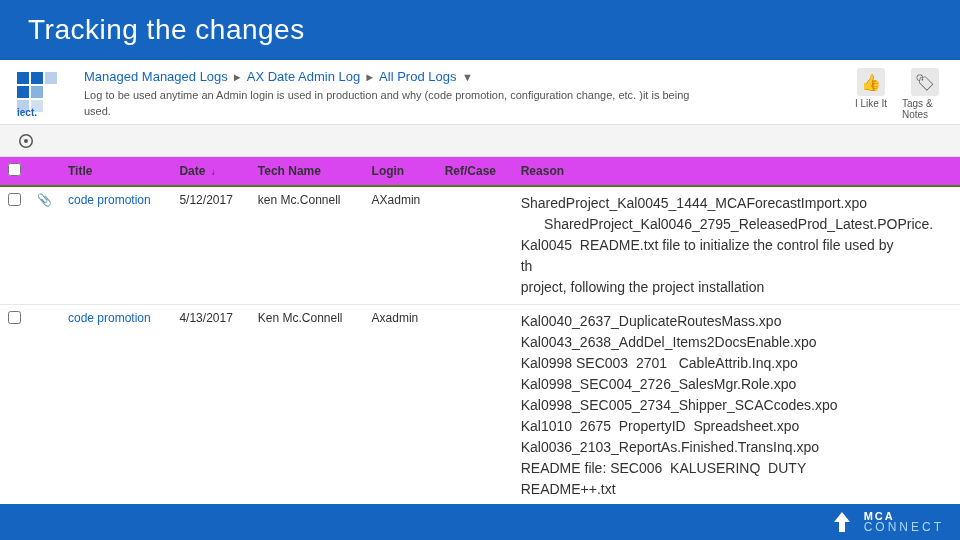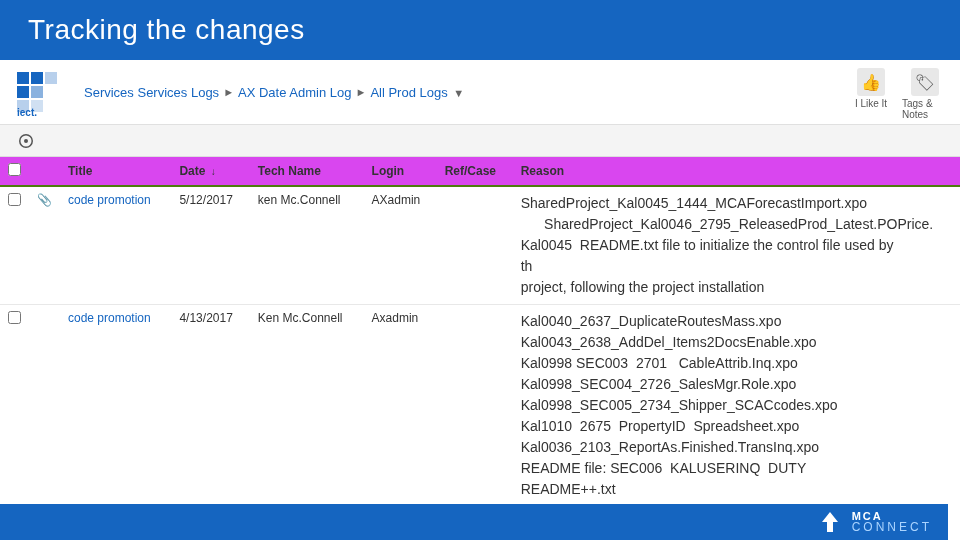--- a/index.html
+++ b/index.html
@@ -202,21 +202,21 @@
     .sort-indicator {
       font-size: 10px;
       margin-left: 2px;
     }
 
     
     .bottom-bar {
       position: absolute;
       bottom: 0;
       left: 0;
-      right: 12px;
+      right: 0;
       height: 36px;
       background: #1565c0;
       display: flex;
       align-items: center;
       justify-content: flex-end;
       padding: 14px 16px;
     }
 
     .mca-logo-area {
       display: flex;
@@ -267,29 +267,30 @@
         <rect x="14" y="14" width="12" height="12" fill="#1565c0" opacity="0.5"></rect>
         <rect x="28" y="0" width="12" height="12" fill="#1565c0" opacity="0.3"></rect>
         <rect x="0" y="28" width="12" height="12" fill="#1565c0" opacity="0.3"></rect>
         <rect x="14" y="28" width="12" height="12" fill="#1565c0" opacity="0.2"></rect>
         <text x="0" y="44" font-size="10" fill="#1565c0" font-family="Arial" font-weight="bold">iect.</text>
       </svg>
     </div>
 
     <div class="breadcrumb-area">
       <div class="breadcrumb-nav">
-        <a class="breadcrumb-item">Services Services Logs</a>
+        <a class="breadcrumb-item">Managed Managed Logs</a>
         <span class="breadcrumb-sep">►</span>
         <a class="breadcrumb-item">AX Date Admin Log</a>
         <span class="breadcrumb-sep">►</span>
         <span class="breadcrumb-current">
           <a class="breadcrumb-item">All Prod Logs</a>
           <span style="color:#666; font-size:11px; margin-left:2px;">▼</span>
         </span>
       </div>
+      <div class="sp-description">Log to be used anytime an  Admin login is used in production and why (code promotion, configuration change, etc. )it is being used.</div>
     </div>
 
     <div class="sp-actions">
       <div class="sp-action-btn">
         <div class="sp-action-icon">👍</div>
         <span>I Like It</span>
       </div>
       <div class="sp-action-btn">
         <div class="sp-action-icon">🏷</div>
         <span>Tags &amp; Notes</span>

